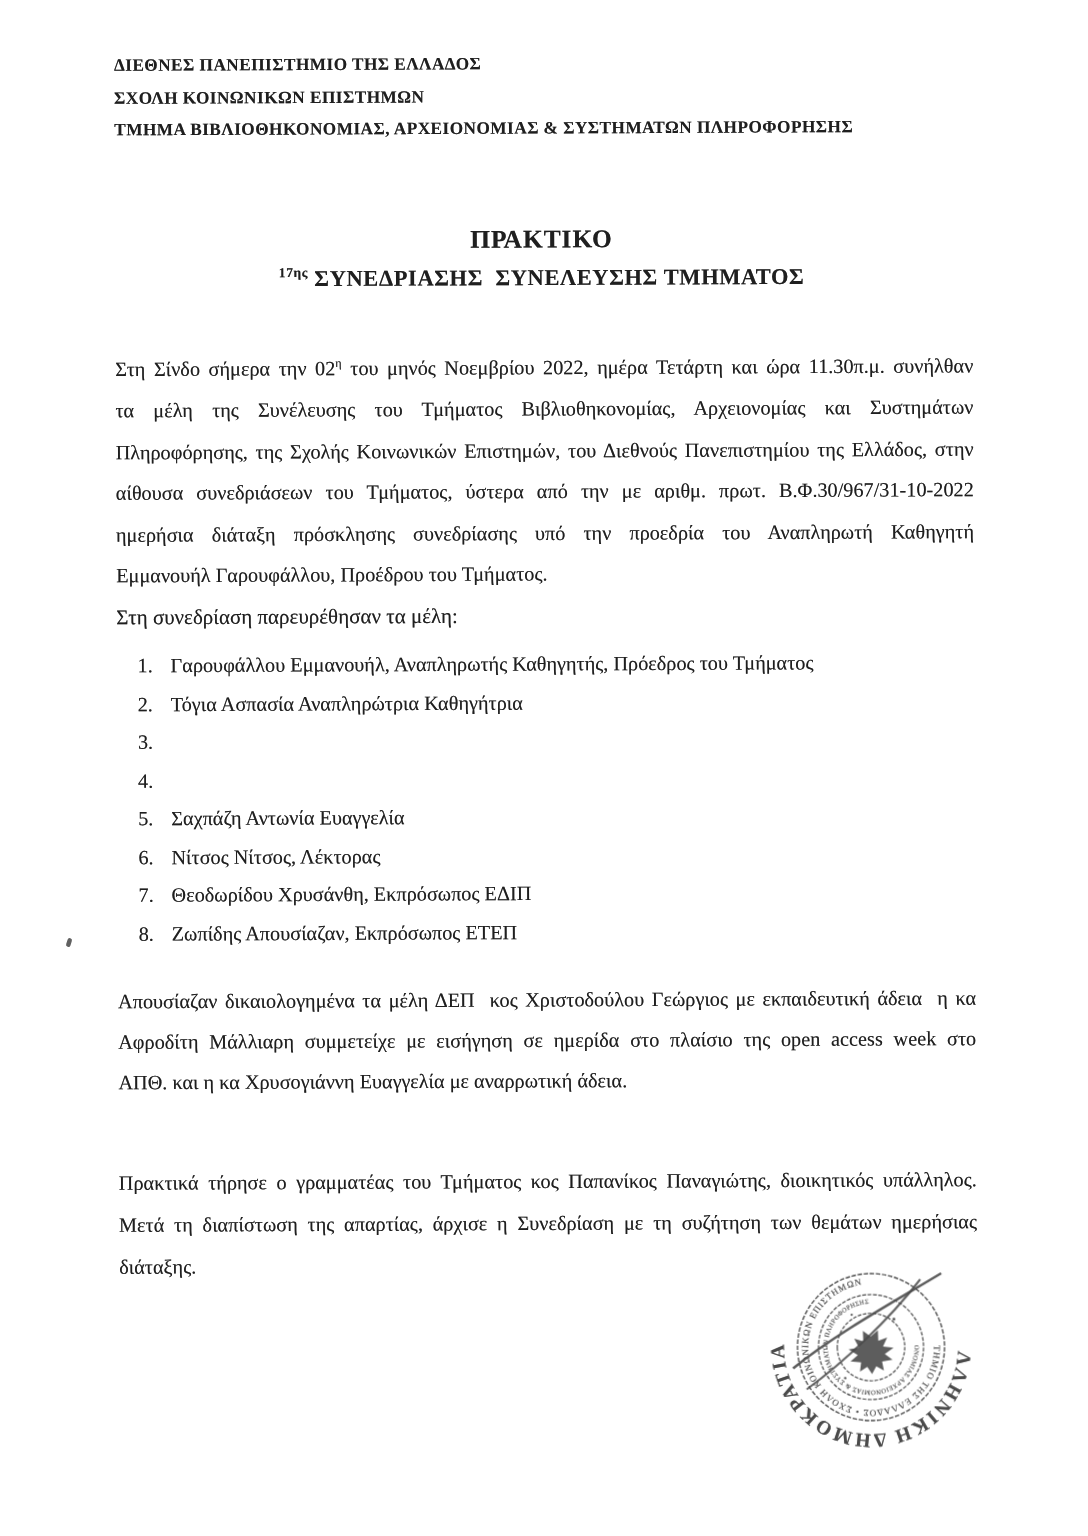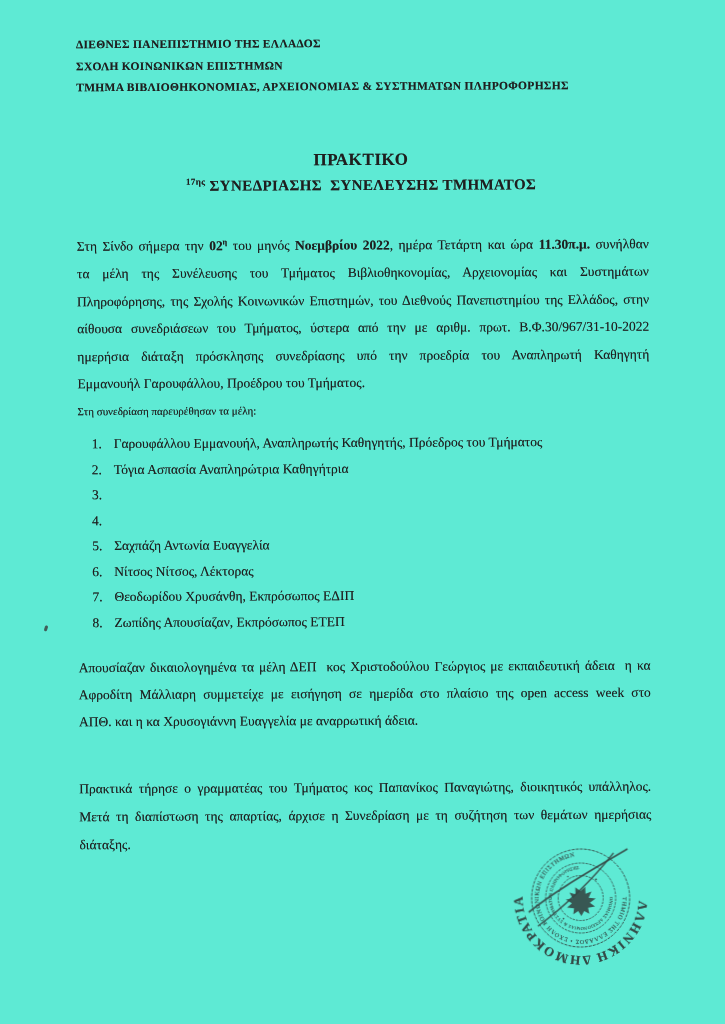--- a/index.html
+++ b/index.html
@@ -27,37 +27,37 @@
   .title{
     position:absolute;left:0;right:0;top:150px;
     text-align:center;font-weight:bold;font-size:17px;letter-spacing:.6px;
   }
   .subtitle{
     position:absolute;left:0;right:0;top:176px;
     text-align:center;font-weight:bold;font-size:15px;letter-spacing:.4px;
     white-space:pre-wrap;
   }
   .sup{vertical-align:super;font-size:.6em;text-align:center;}
-  .b{font-weight:bold;}
+  .b{font-weight:normal;}
   
   .para{
     position:absolute;left:78px;width:572px;
     font-size:13.5px;line-height:27.6px;
   }
   .para .line{
     text-align:justify;text-align-last:justify;
     white-space:pre-wrap;
   }
   .para .line-last{text-align-last:left;}
   .p1{top:228px;}
   .p2{top:653px;line-height:27.2px;}
   .p3{top:774px;line-height:28px;}
   .intro{
     position:absolute;left:78px;top:404px;
-    font-size:11px;
+    font-size:14px;
   }
   .members{
     position:absolute;left:92px;top:430px;
     font-size:13.5px;
   }
   .member{display:flex;line-height:25.5px;}
   .mnum{width:22px;flex:0 0 22px;}
   .mtext{white-space:pre-wrap;}
   
   .speck{
@@ -72,21 +72,21 @@
     width:160px;height:160px;
     opacity:.86;
     filter:blur(.3px);
   }
   .stamp svg{width:100%;height:100%;}
   .stamp text{font-family:"Liberation Serif","DejaVu Serif",serif;}
 </style>
 </head>
 <body>
 
-<div class="page" style="background: #5eead4; color: rgb(31, 31, 31);">
+<div class="page" style="background: #ffffff; color: rgb(31, 31, 31);">
   <div class="sheet">
 
     <header class="letterhead">
 
         <div class="lh-line">ΔΙΕΘΝΕΣ ΠΑΝΕΠΙΣΤΗΜΙΟ ΤΗΣ ΕΛΛΑΔΟΣ</div>
 
         <div class="lh-line">ΣΧΟΛΗ ΚΟΙΝΩΝΙΚΩΝ ΕΠΙΣΤΗΜΩΝ</div>
 
         <div class="lh-line">ΤΜΗΜΑ ΒΙΒΛΙΟΘΗΚΟΝΟΜΙΑΣ, ΑΡΧΕΙΟΝΟΜΙΑΣ &amp; ΣΥΣΤΗΜΑΤΩΝ ΠΛΗΡΟΦΟΡΗΣΗΣ</div>
       </header>

